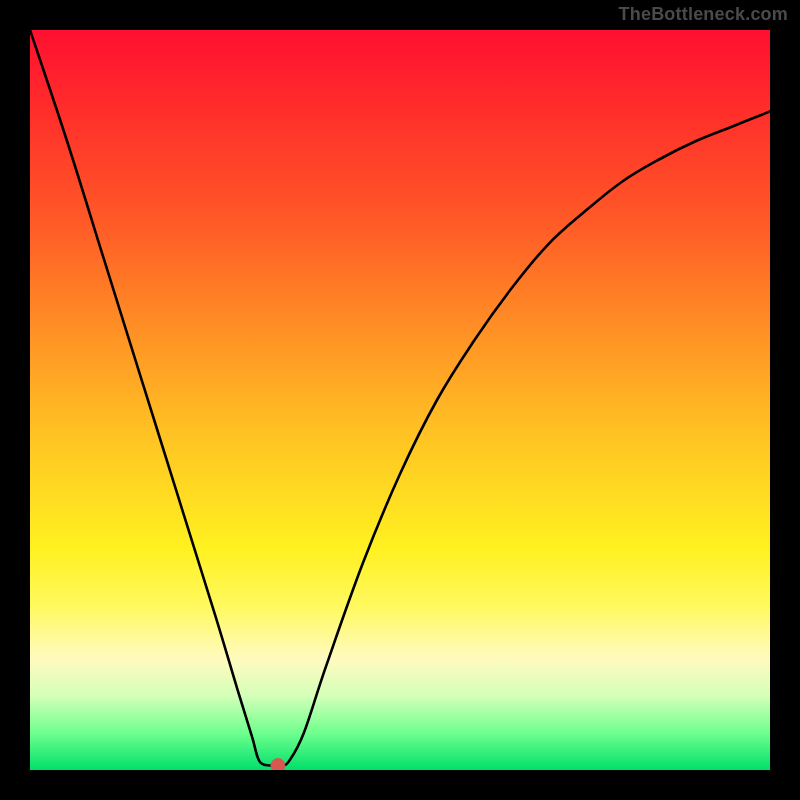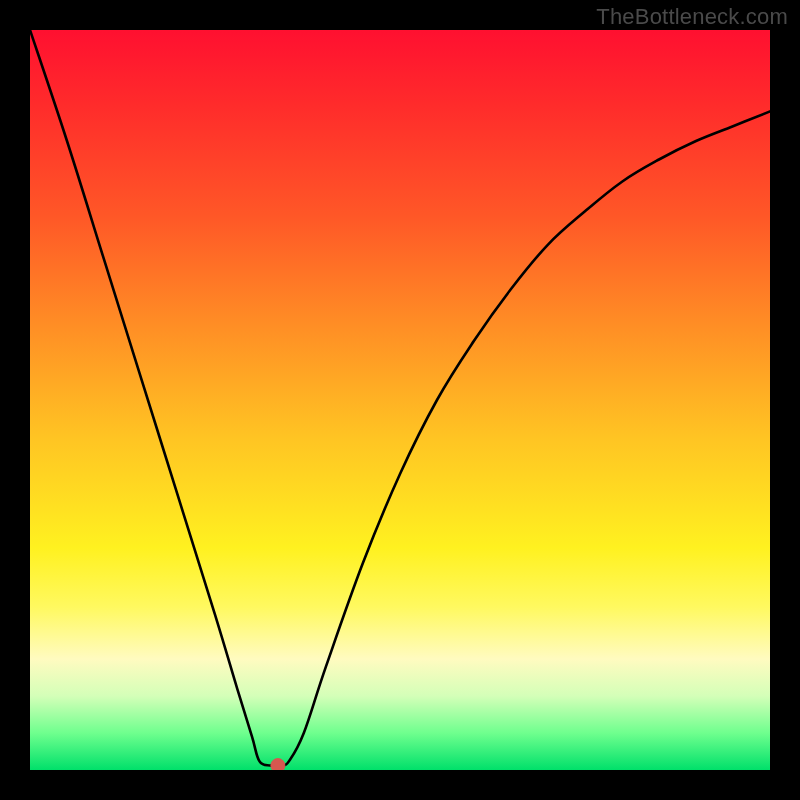--- a/index.html
+++ b/index.html
@@ -45,22 +45,22 @@
     left: 0;
     top: 0;
     width: 740px;
     height: 740px;
   }
   .attribution {
     position: absolute;
     top: 4px;
     right: 12px;
     color: #4a4a4a;
-    font-size: 22px;
-    font-weight: 400;
+    font-size: 18px;
+    font-weight: 700;
     letter-spacing: 0.2px;
   }
 </style>
 </head>
 <body>
 
 <div class="frame">
   <div class="plot">
     <svg viewBox="0 0 740 740" preserveAspectRatio="none">
       <path id="curve-path" fill="none" stroke="#000" stroke-width="2.6" stroke-linecap="round" stroke-linejoin="round" d="M 0.00 0.00 C 6.66 19.98, 23.68 69.71, 37.00 111.00 C 50.32 152.29, 60.68 186.78, 74.00 229.40 C 87.32 272.02, 97.68 305.18, 111.00 347.80 C 124.32 390.42, 134.68 423.58, 148.00 466.20 C 161.32 508.82, 174.34 549.97, 185.00 584.60 C 195.66 619.23, 200.54 636.62, 207.20 658.60 C 213.86 680.58, 218.00 693.65, 222.00 706.70 C 226.00 719.75, 226.07 725.93, 229.40 731.12 C 232.73 736.31, 236.50 734.76, 240.50 735.56 C 244.50 736.36, 248.27 736.36, 251.60 735.56 C 254.93 734.76, 255.00 736.98, 259.00 731.12 C 263.00 725.26, 267.14 720.05, 273.80 703.00 C 280.46 685.95, 285.34 667.04, 296.00 636.40 C 306.66 605.76, 319.68 567.43, 333.00 532.80 C 346.32 498.17, 356.68 473.30, 370.00 444.00 C 383.32 414.70, 393.68 393.98, 407.00 370.00 C 420.32 346.02, 430.68 330.78, 444.00 310.80 C 457.32 290.82, 467.68 276.32, 481.00 259.00 C 494.32 241.68, 504.68 228.59, 518.00 214.60 C 531.32 200.61, 541.68 192.62, 555.00 181.30 C 568.32 169.98, 578.68 161.02, 592.00 151.70 C 605.32 142.38, 615.68 136.83, 629.00 129.50 C 642.32 122.17, 652.68 116.99, 666.00 111.00 C 679.32 105.01, 689.68 101.53, 703.00 96.20 C 716.32 90.87, 733.34 84.06, 740.00 81.40"></path>

